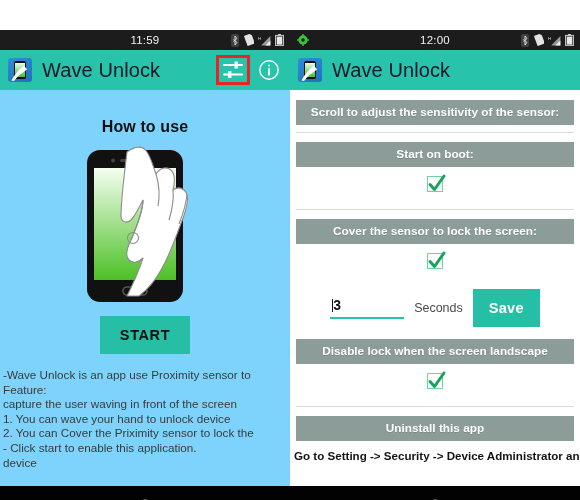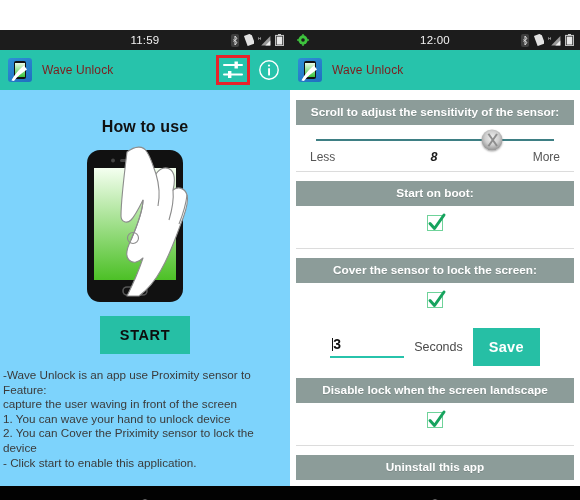--- a/index.html
+++ b/index.html
@@ -48,21 +48,21 @@
     border-radius: 2px; background: #111;
   }
   .app-icon .scr {
     position: absolute; left: 7.2px; top: 4.6px; width: 9.6px; height: 14.8px;
     background: linear-gradient(180deg,#e9fbe6 0%,#37c23a 100%);
   }
   .app-icon .wv {
     position: absolute; left: 2px; top: 5px; width: 20px; height: 19px;
   }
   .app-title {
-    color: #7f1d1d; font-size: 12px; font-weight: 400; margin-left: 10px;
+    color: #0f172a; font-size: 20px; font-weight: 400; margin-left: 10px;
     letter-spacing: .1px; white-space: nowrap;
   }
   .appbar-actions { margin-left: auto; display: flex; align-items: center; gap: 4px; }
   .tune-wrap {
     width: 34px; height: 30px; border: 3px solid #e8232a;
     display: flex; align-items: center; justify-content: center;
   }
   .icon-btn {
     width: 30px; height: 30px; display: flex; align-items: center; justify-content: center;
   }
@@ -250,22 +250,22 @@
       <div class="start-wrap">
         <button class="start-btn">START</button>
       </div>
 
       <div class="desc">
         <div>-Wave Unlock is an app use Proximity sensor to</div>
         <div>Feature:</div>
         <div>capture the user waving in front of the screen</div>
         <div>1. You can wave your hand to unlock device</div>
         <div>2. You can Cover the Priximity sensor to lock the</div>
+        <div>- Click start to enable this application.</div>
         <div>device</div>
-        <div>- Click start to enable this application.</div>
       </div>
     </div>
 
     <div class="navbar">
       <div class="nav-btn">
         <svg width="20" height="20" viewBox="0 0 20 20">
           <path d="M14 3 L5 10 L14 17 Z" fill="none" stroke="#d6d6d6" stroke-width="1.6" stroke-linejoin="round"></path>
         </svg>
       </div>
       <div class="nav-btn">
@@ -327,30 +327,20 @@
         </svg>
       </div>
       <div class="app-title">Wave Unlock</div>
     </div>
 
     <div class="right-body">
 
       <div style="height:10px"></div>
       <div class="sect-head">Scroll to adjust the sensitivity of the sensor:</div>
 
-      <div class="slider-row">
-        <div class="track">
-          <div class="thumb" id="thumb" style="left: 74%;"></div>
-        </div>
-        <div class="slider-labels">
-          <span>Less</span>
-          <span class="val">8</span>
-          <span>More</span>
-        </div>
-      </div>
       <div class="hr"></div>
 
       <div class="sect-head" style="margin-top:9px">Start on boot:</div>
       <div class="check-row">
         <div class="chk">
           <svg width="20" height="22" viewBox="0 0 20 22">
             <path d="M3 11.5 L7.5 16.5 L17 3" fill="none" stroke="#17a35e" stroke-width="3" stroke-linecap="round" stroke-linejoin="round"></path>
           </svg>
         </div>
       </div>

